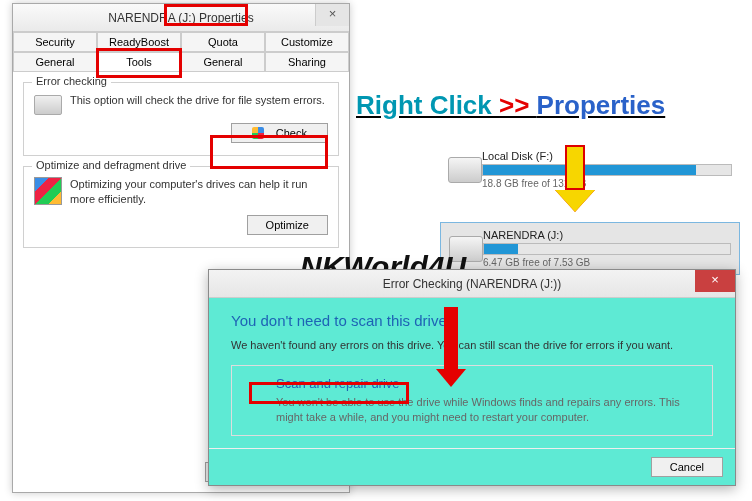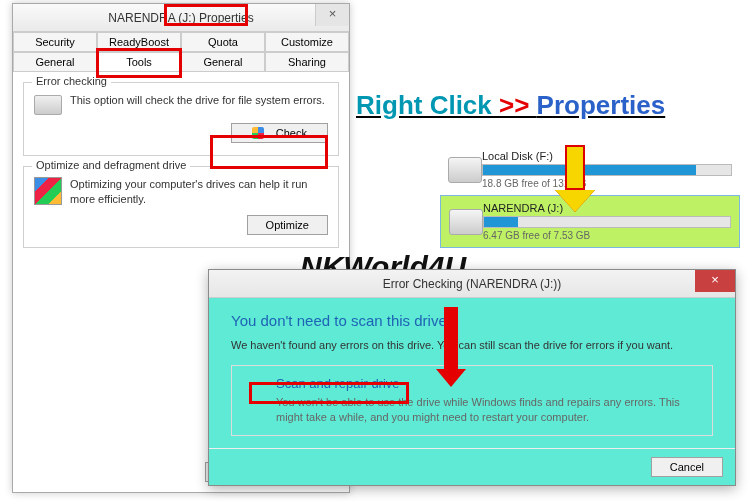--- a/index.html
+++ b/index.html
@@ -25,21 +25,21 @@
 .check-btn { padding: 3px 20px; display: inline-flex; align-items: center; gap: 12px; }
 .shield { width: 12px; height: 12px; display: inline-block; background: conic-gradient(#3b8de6 0 90deg,#e24 90deg 180deg,#2c5 180deg 270deg,#fb3 270deg); border-radius: 2px; }
 .props-bottom { position: absolute; bottom: 10px; right: 12px; display: flex; gap: 6px; }
 
 
 .redbox { position: absolute; border: 3px solid #e40000; pointer-events: none; }
 
 
 .drives { position: absolute; left: 440px; top: 144px; width: 300px; }
 .drive-item { display: flex; padding: 6px 8px; align-items: center; font-size: 11px; }
-.drive-item.sel { background: #bef264; border: 1px solid #7bb7e0; }
+.drive-item.sel { background: #e5e5e5; border: 1px solid #7bb7e0; margin-top: 27px; }
 .dico { width: 34px; height: 26px; background: linear-gradient(#f5f5f5,#ccc); border: 1px solid #aaa; border-radius: 3px; flex-shrink: 0; }
 .dinfo { flex: 1; }
 .dname { color: #222; margin-bottom: 2px; }
 .dbar { height: 12px; background: #e6e6e6; border: 1px solid #bbb; position: relative; margin-bottom: 2px; }
 .dbar .fill { position: absolute; left: 0; top: 0; bottom: 0; background: #2196d6; }
 .dfree { color: #666; font-size: 10px; }
 
 
 .instr { position: absolute; left: 356px; top: 90px; font-size: 26px; font-weight: bold; white-space: nowrap; text-decoration: underline; }
 .c-teal { color: #0097b2; }

